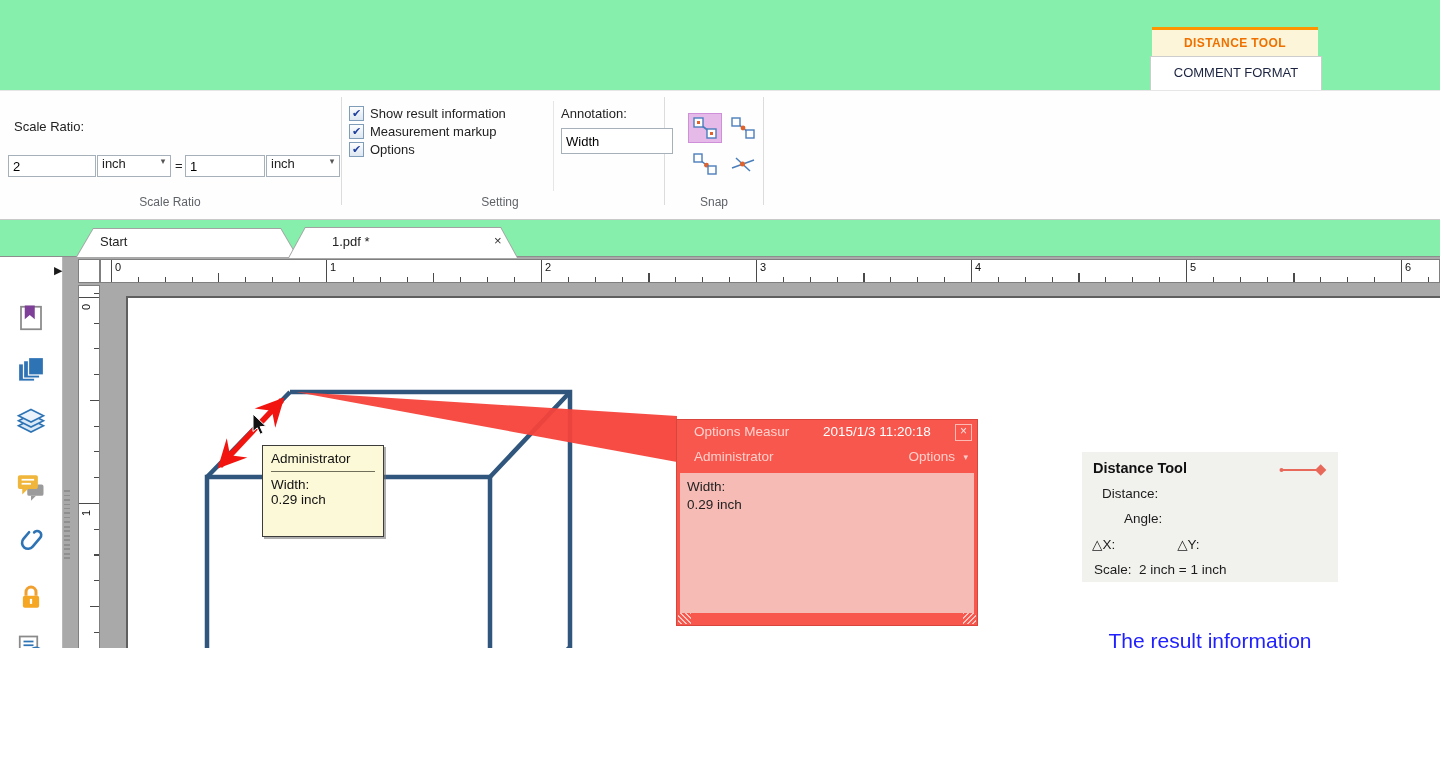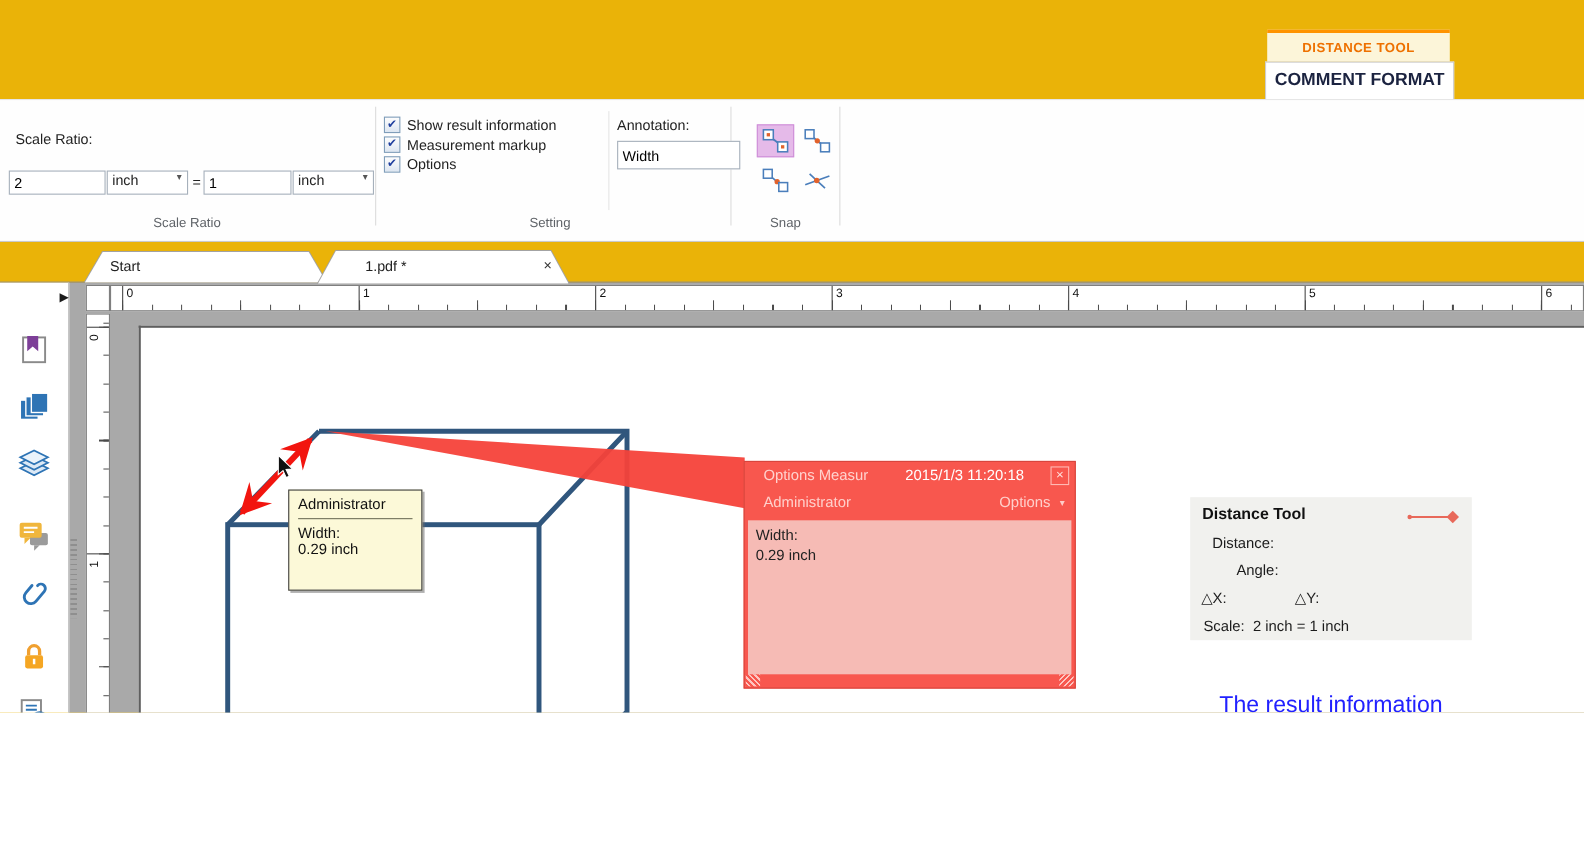--- a/index.html
+++ b/index.html
@@ -1,26 +1,26 @@
 <!DOCTYPE html>
 <html><head>
 <meta charset="utf-8">
 <style>
   html,body{margin:0;padding:0;background:#fff;}
-  .app{position:relative;width:1440px;height:648px;background:#eab308;overflow:hidden;
+  .app{position:relative;width:1440px;height:648px;background:#86efac;overflow:hidden;
        font-family:"Liberation Sans","DejaVu Sans",sans-serif;color:#222;}
   .abs{position:absolute;}
 
   
   .ctx-tab{left:1152px;top:27px;width:166px;height:26px;background:#fcf5d9;
            border-top:3px solid #ff9300;text-align:center;line-height:26px;
            font-size:12px;font-weight:bold;color:#ee7100;letter-spacing:.4px;}
   .fmt-tab{left:1150px;top:56px;width:170px;height:34px;background:#fff;
            border:1px solid #cdcdcd;border-bottom:none;text-align:center;line-height:32px;
-           font-size:16px;font-weight:bold;color:#1b2340;}
+           font-size:13px;font-weight:normal;color:#1b2340;}
 
   
   .ribbon{left:0;top:90px;width:1440px;height:128px;background:#fefefe;
           border-top:1px solid #e6e6e6;border-bottom:1px solid #c9c9c9;}
   .vsep{position:absolute;top:6px;height:108px;width:1px;background:#dcdcdc;}
   .grp-label{position:absolute;top:104px;font-size:12px;color:#5f6368;text-align:center;}
   .rb-label{position:absolute;font-size:13px;color:#222;}
   .rb-input{position:absolute;height:22px;border:1px solid #a6b0bb;background:#fff;
             font-size:13px;font-family:inherit;padding:0 4px;box-sizing:border-box;}
   .combo{position:absolute;height:22px;border:1px solid #a6b0bb;background:#fff;

